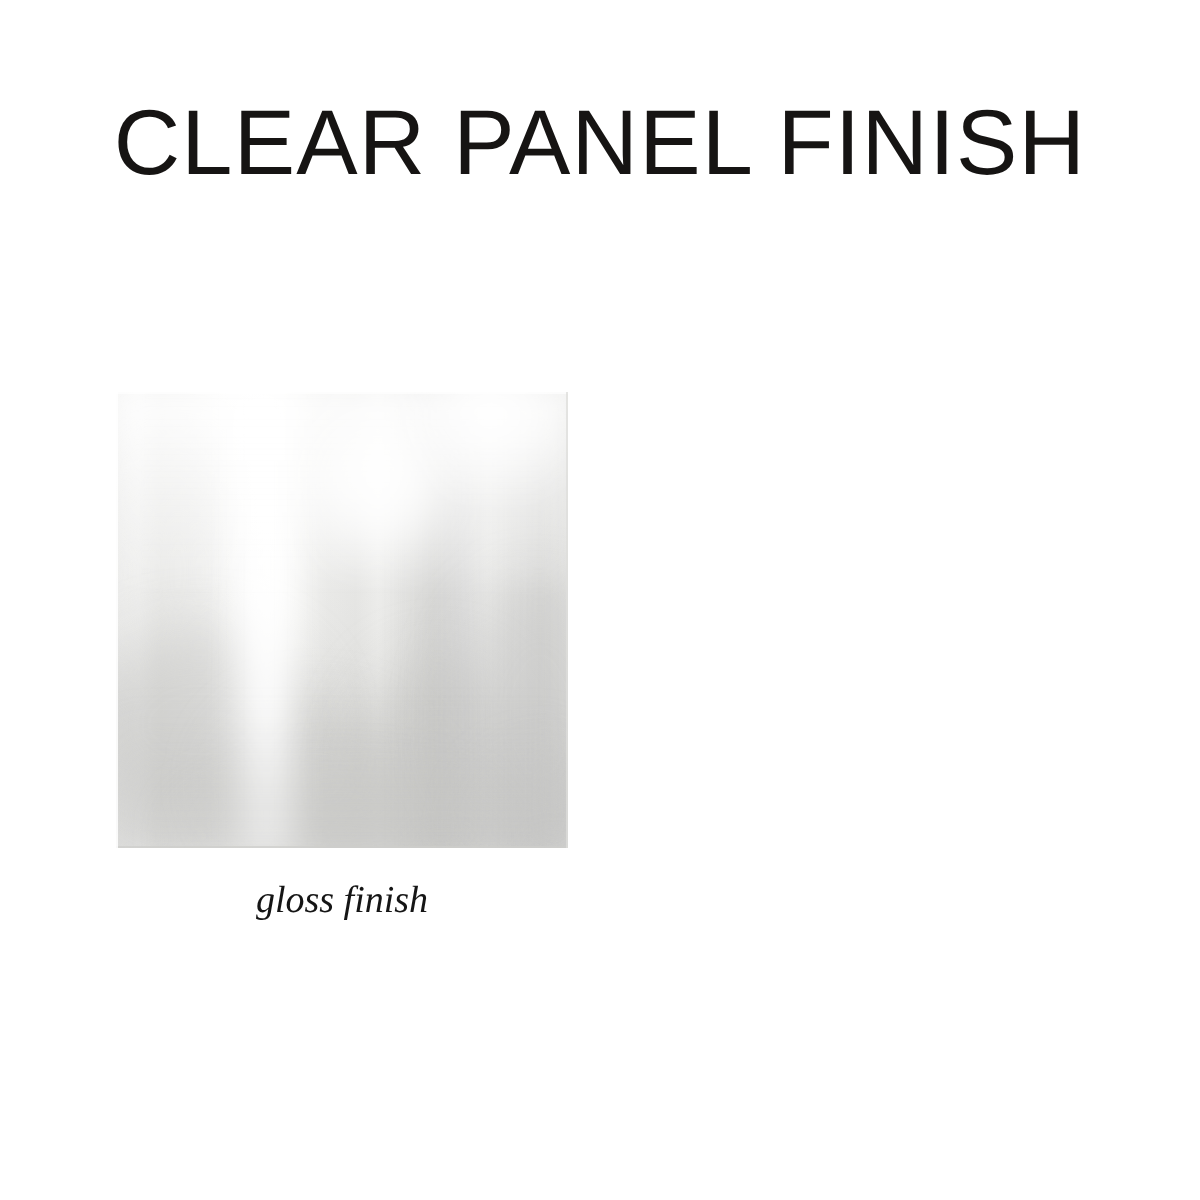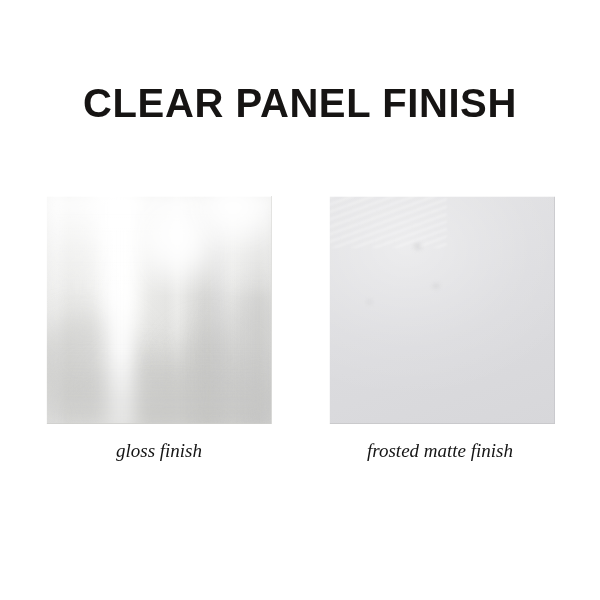--- a/index.html
+++ b/index.html
@@ -25,33 +25,32 @@
   .title-block {
     position: absolute;
     left: 0;
     top: 49px;
     width: 600px;
     text-align: center;
   }
   .title-line {
     display: block;
     font-family: "Liberation Sans", sans-serif;
-    font-weight: 700;
-    font-size: 40px;
+    font-weight: 400;
+    font-size: 46px;
     line-height: 45px;
     letter-spacing: 0.6px;
     color: #161413;
     white-space: nowrap;
-    margin-top: 32px;
   }
 
   
   .swatch-row {
     position: absolute;
-    left: 0;
+    left: 12px;
     top: 196px;
     width: 477px;
     height: 270px;
   }
   .swatch-cell {
     position: absolute;
     top: 0;
     width: 226px;
   }
   .swatch-cell.left  { left: 46px; }
@@ -267,27 +266,15 @@
         <div class="gloss-highlight"></div>
         <div class="gloss-highlight2"></div>
         <div class="gloss-blob gb5"></div>
         <div class="gloss-blob gb6"></div>
         <div class="gloss-bottomshade"></div>
         <div class="gloss-edge"></div>
       </div>
       <span class="caption">gloss finish</span>
     </div>
 
-    <div class="swatch-cell right">
-      <div class="swatch swatch-matte">
-        <div class="matte-base"></div>
-        <div class="matte-band"></div>
-        <div class="matte-speck ms1"></div>
-        <div class="matte-speck ms2"></div>
-        <div class="matte-speck ms3"></div>
-        <div class="matte-vignette"></div>
-        <div class="matte-edge"></div>
-      </div>
-      <span class="caption wide">frosted matte finish</span>
-    </div>
 
   </div>
 </div>
 
 </body></html>

